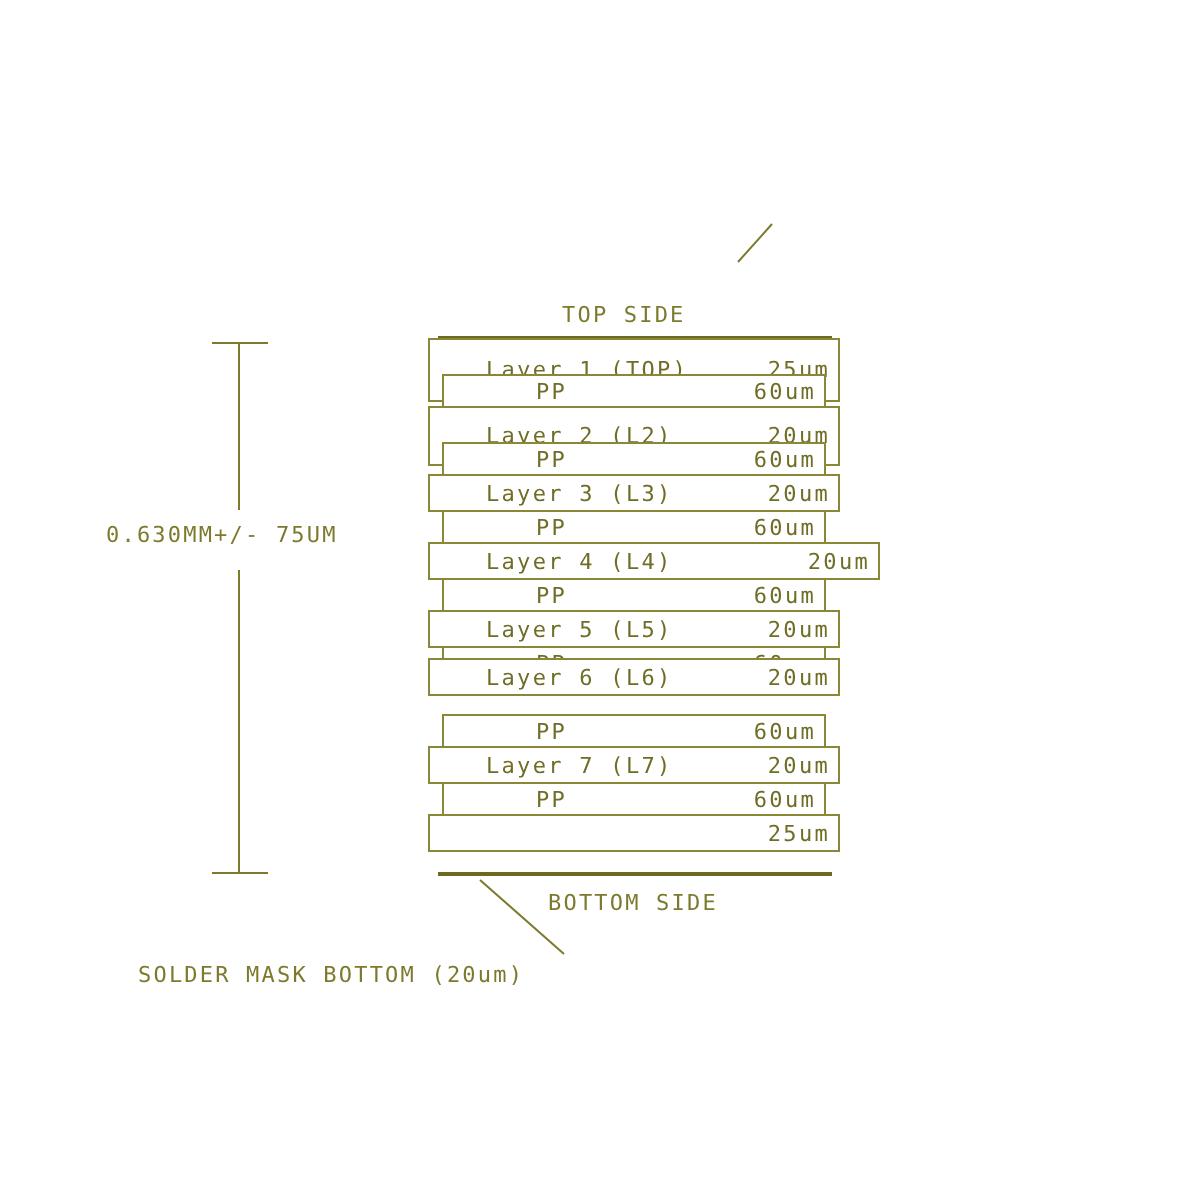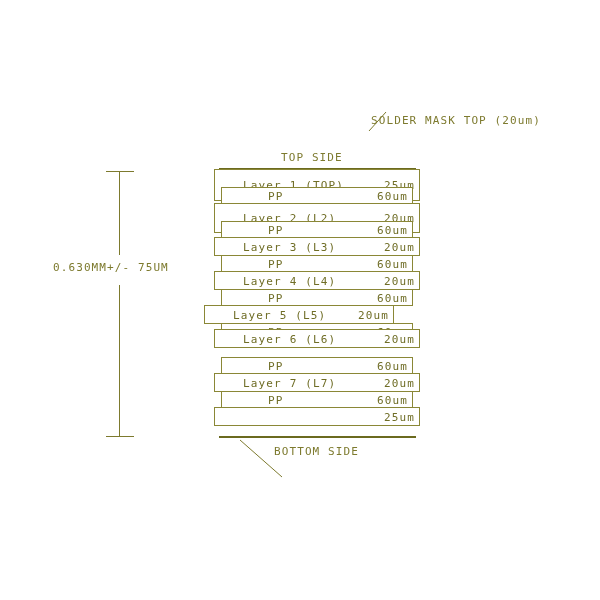--- a/index.html
+++ b/index.html
@@ -110,22 +110,22 @@
 
     <line x1="369" y1="131" x2="386" y2="112" stroke="#7d7a2e" stroke-width="1"></line>
 
     <line x1="240" y1="440" x2="282" y2="477" stroke="#7d7a2e" stroke-width="1"></line>
   </svg>
 
   <div class="txt label-top-side">TOP SIDE</div>
 
   <div class="txt label-bot-side">BOTTOM SIDE</div>
 
-  <div class="txt label-sm-top">SOLDER MASK TOP (20um)</div>
 
+  <div class="txt label-sm-bottom">SOLDER MASK BOTTOM (20um)</div>
 
   <div>
     <div class="dim-tick" style="left:106px; top:171px; width:28px;"></div>
     <div class="dim-vline" style="left:119px; top:171px; height:84px;"></div>
     <div class="dim-vline" style="left:119px; top:285px; height:152px;"></div>
     <div class="dim-tick" style="left:106px; top:436px; width:28px;"></div>
     <div class="txt label-overall">0.630MM+/- 75UM</div>
   </div>
 
   <div class="maskbar" style="left:219px; top:168px; width:197px; height:2px;"></div>
@@ -149,29 +149,29 @@
         <span class="row-thk">60um</span>
       </div>
       <div class="stack-row copper" style="left: 214px; width: 206px; height: 19px; top: 237px;">
         <span class="row-name">Layer 3 (L3)</span>
         <span class="row-thk">20um</span>
       </div>
       <div class="stack-row dielectric" style="left: 221px; width: 192px; height: 17px; top: 255px;">
         <span class="row-name">PP</span>
         <span class="row-thk">60um</span>
       </div>
-      <div class="stack-row copper" style="left: 214px; width: 206px; height: 19px; top: 271px;">
+      <div class="stack-row copper" style="left: 214px; width: 226px; height: 19px; top: 271px;">
         <span class="row-name">Layer 4 (L4)</span>
         <span class="row-thk">20um</span>
       </div>
       <div class="stack-row dielectric" style="left: 221px; width: 192px; height: 17px; top: 289px;">
         <span class="row-name">PP</span>
         <span class="row-thk">60um</span>
       </div>
-      <div class="stack-row copper" style="left: 204px; width: 190px; height: 19px; top: 305px;">
+      <div class="stack-row copper" style="left: 214px; width: 206px; height: 19px; top: 305px;">
         <span class="row-name">Layer 5 (L5)</span>
         <span class="row-thk">20um</span>
       </div>
       <div class="stack-row dielectric" style="left: 221px; width: 192px; height: 17px; top: 323px;">
         <span class="row-name">PP</span>
         <span class="row-thk">60um</span>
       </div>
       <div class="stack-row copper" style="left: 214px; width: 206px; height: 19px; top: 329px;">
         <span class="row-name">Layer 6 (L6)</span>
         <span class="row-thk">20um</span>

